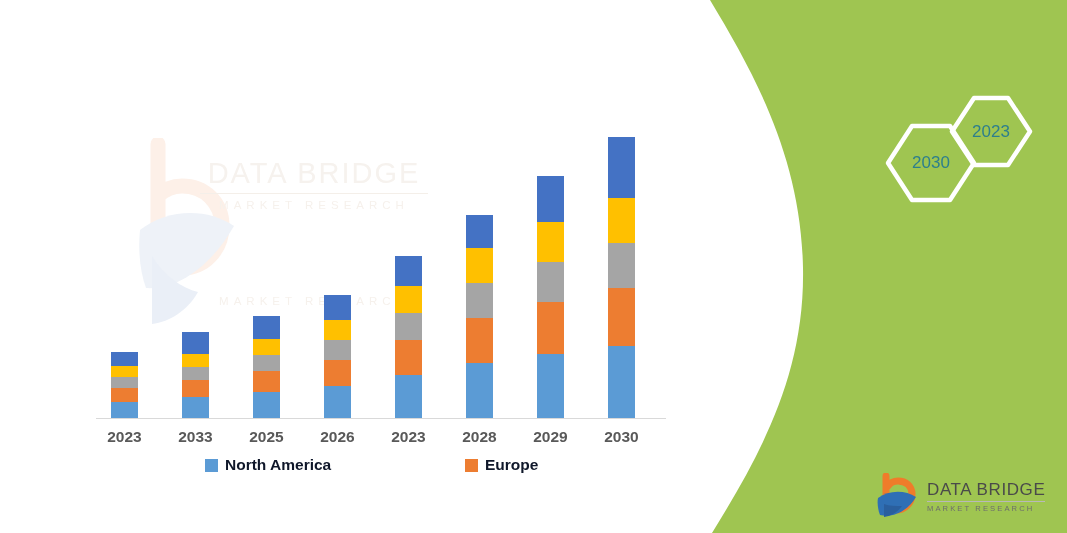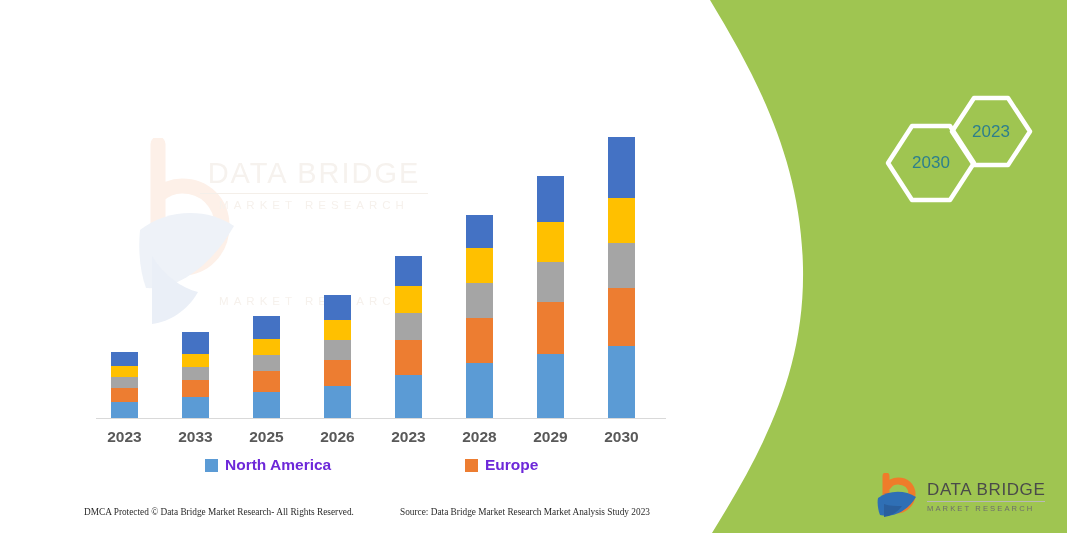--- a/index.html
+++ b/index.html
@@ -224,21 +224,21 @@
     align-items: center;
   }
   .legend-swatch {
     width: 13px;
     height: 13px;
     margin-right: 7px;
   }
   .legend-label {
     font-size: 15.5px;
     font-weight: bold;
-    color: #6d28d9;
+    color: #0f172a;
   }
 
   .footer {
     position: absolute;
     top: 507px;
     left: 0;
     width: 700px;
     height: 20px;
     font-family: "Liberation Serif", serif;
     font-size: 9.3px;
@@ -354,24 +354,20 @@
           <span class="legend-swatch" style="background: rgb(91, 155, 213);"></span>
           <span class="legend-label">North America</span>
         </div>
         <div class="legend-item" style="left: 465px;">
           <span class="legend-swatch" style="background: rgb(237, 125, 49);"></span>
           <span class="legend-label">Europe</span>
         </div>
       </div>
   </div>
 
-  <div class="footer">
-    <div class="f-left">DMCA Protected © Data Bridge Market Research-  All Rights Reserved.</div>
-    <div class="f-right">Source: Data Bridge Market Research  Market Analysis Study 2023</div>
-  </div>
 
   <div class="panel-content">
 
 
     <div class="hex-wrap">
       <div class="hex hex-2023">
         <svg viewBox="0 0 84 73" xmlns="http://www.w3.org/2000/svg">
           <polygon points="25,3 59,3 81,36.5 59,70 25,70 3,36.5" fill="none" stroke="#ffffff" stroke-width="4.5" stroke-linejoin="round"></polygon>
         </svg>
         <span>2023</span>

